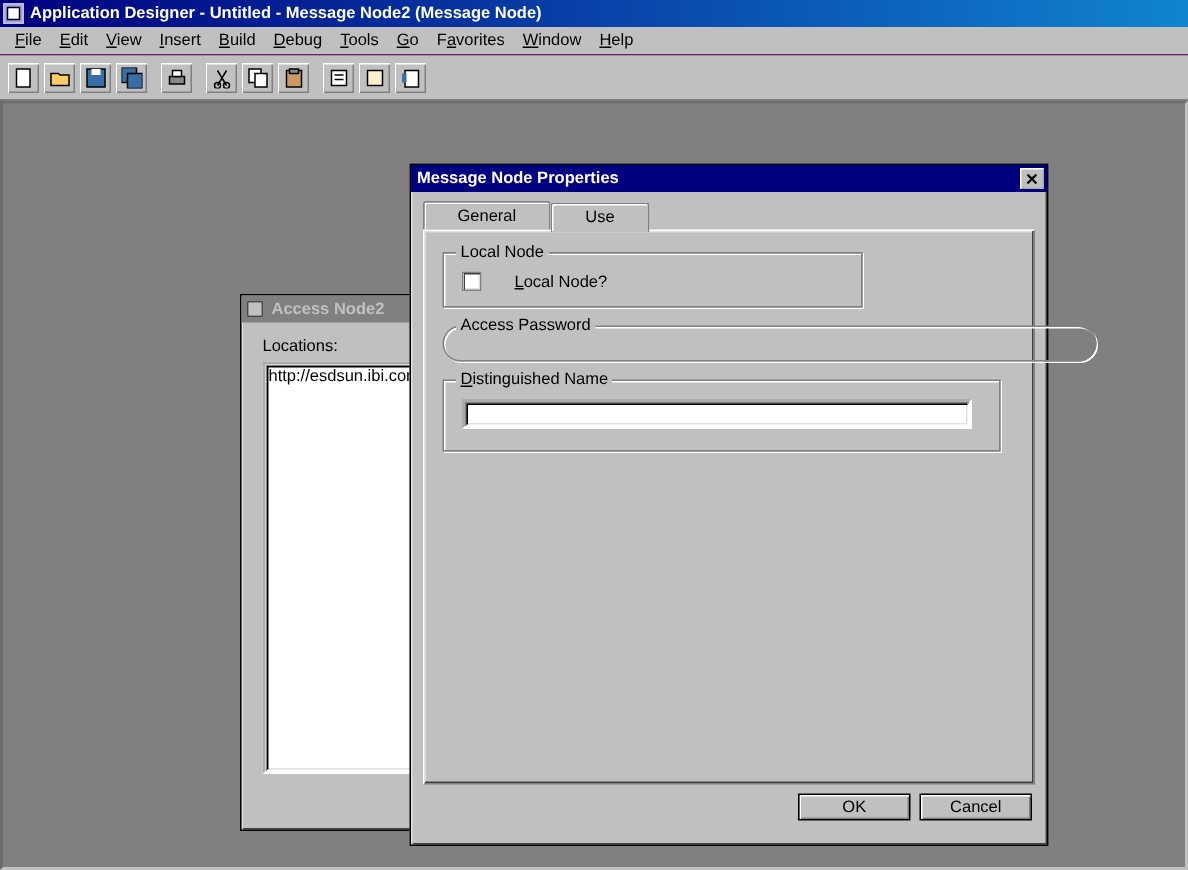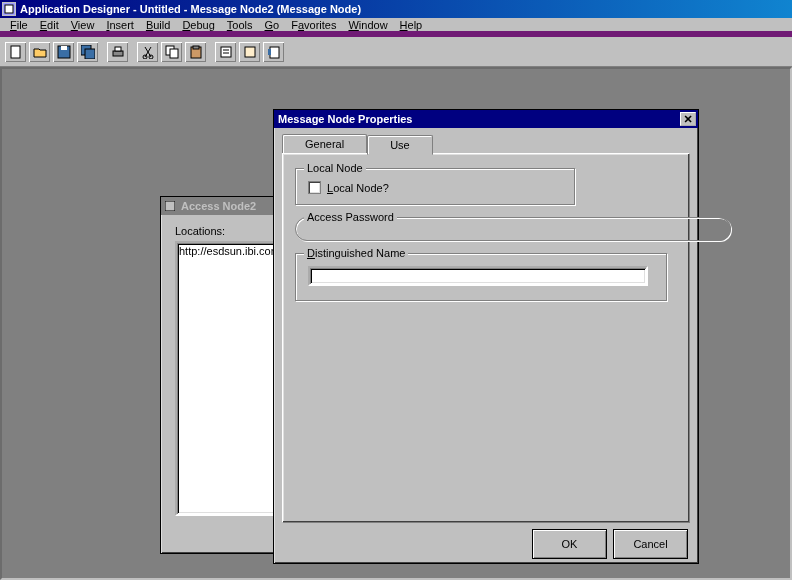--- a/index.html
+++ b/index.html
@@ -4,21 +4,21 @@
 <style>
   * { box-sizing: border-box; margin: 0; padding: 0; font-family: "MS Sans Serif", Tahoma, Arial, sans-serif; font-size: 11px; }
   body { width: 792px; height: 580px; background: #808080; overflow: hidden; position: relative; }
   
   
   .title-bar { height: 18px; background: linear-gradient(to right, #000080, #1084d0); color: white; display: flex; align-items: center; padding: 0 2px; }
   .title-bar .app-icon { width: 14px; height: 14px; background: #c0c0c0; margin-right: 4px; display: inline-flex; align-items: center; justify-content: center; }
   .title-bar .title-text { flex: 1; font-weight: bold; }
   
   
-  .menu-bar { height: 19px; background: #c0c0c0; display: flex; align-items: center; padding: 0 4px; border-bottom: 6px solid #701a75; }
+  .menu-bar { height: 19px; background: #c0c0c0; display: flex; align-items: center; padding: 0 4px; border-bottom: 1px solid #701a75; }
   .menu-bar .menu-item { padding: 1px 6px; cursor: default; }
   .menu-bar .menu-item .ul { text-decoration: underline; }
   
   
   .toolbar { height: 30px; background: #c0c0c0; display: flex; align-items: center; padding: 2px 4px; border-bottom: 1px solid #808080; gap: 0; }
   .toolbar .tb-btn { width: 23px; height: 22px; border: 1px solid #c0c0c0; background: #c0c0c0; display: inline-flex; align-items: center; justify-content: center; margin-right: 1px; box-shadow: inset 1px 1px #fff, inset -1px -1px #808080; }
   .toolbar .tb-sep { width: 6px; }
   
   
   .mdi-area { position: absolute; top: 67px; left: 0; right: 0; bottom: 0; background: #808080; border: 2px inset #c0c0c0; }
@@ -40,29 +40,29 @@
   
   .tab-row { display: flex; padding: 6px 8px 0 8px; position: relative; z-index:2; }
   .tab { padding: 3px 22px; border: 1px solid #808080; border-bottom: none; background: #c0c0c0; border-top-left-radius: 2px; border-top-right-radius: 2px; box-shadow: inset 1px 1px #fff; margin-right: 0; position: relative; cursor: default;}
   .tab.active { background: #c0c0c0; z-index: 3; top: 1px; border-bottom: 1px solid #c0c0c0; margin-bottom: -1px;}
   .tab-body { margin: 0 8px 6px 8px; border: 1px solid #fff; border-right-color:#808080; border-bottom-color:#808080; box-shadow: inset -1px -1px #404040, inset 1px 1px #dfdfdf; padding: 14px 12px 10px 12px; position: relative; z-index:1; }
   
   
   .groupbox { border: 1px solid #808080; box-shadow: 1px 1px #fff, inset 1px 1px #fff; padding: 12px 12px 10px 12px; margin-bottom: 12px; position: relative; }
   .groupbox .legend { position: absolute; top: -7px; left: 8px; background: #c0c0c0; padding: 0 3px; }
   
-  .checkbox-row { display: flex; align-items: center; gap: 6px; }
+  .checkbox-row { display: flex; align-items: center; gap: 22px; }
   .checkbox { width: 13px; height: 13px; background: white; border: 1px solid #808080; box-shadow: inset 1px 1px #404040, inset -1px -1px #dfdfdf; }
   
   .form-row { display: flex; align-items: center; margin-bottom: 8px; }
   .form-row label { width: 110px; }
   .text-input { height: 20px; background: white; border: 2px inset #fff; box-shadow: inset 1px 1px #808080, inset -1px -1px #fff, inset 2px 2px #000, inset -2px -2px #dfdfdf; padding: 1px 4px; }
   
   .dlg-buttons { display: flex; justify-content: flex-end; gap: 6px; padding: 0 10px 10px 0; }
-  .btn { width: 75px; height: 30px; background: #c0c0c0; border: 1px solid #000; box-shadow: inset 1px 1px #fff, inset -1px -1px #808080; cursor: default; }
+  .btn { width: 75px; height: 18px; background: #c0c0c0; border: 1px solid #000; box-shadow: inset 1px 1px #fff, inset -1px -1px #808080; cursor: default; }
   
   .ul { text-decoration: underline; }
 </style>
 </head>
 <body>
 
 <div class="title-bar">
   <span class="app-icon">
     <svg width="12" height="12">
         <rect width="12" height="12" fill="#a0a0ff"></rect>

